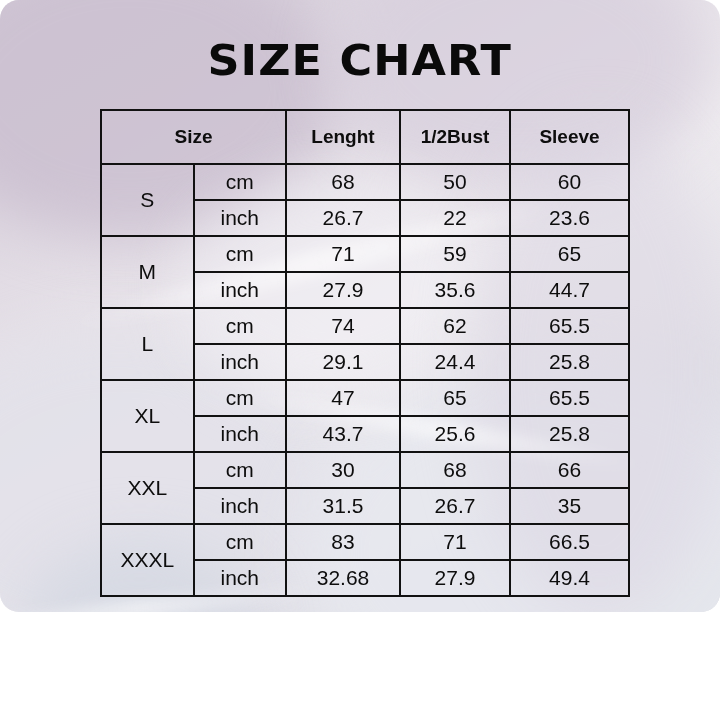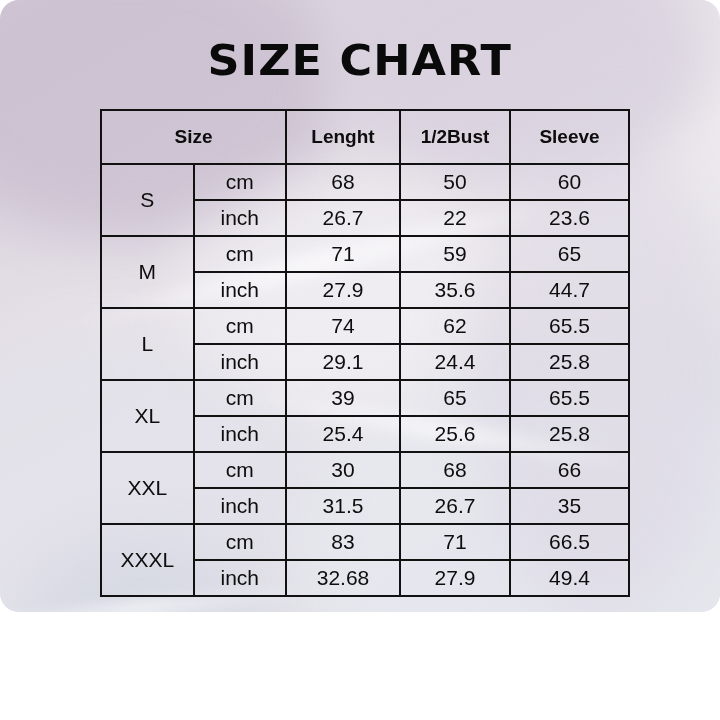--- a/index.html
+++ b/index.html
@@ -181,27 +181,27 @@
           <tr>
             <td class="unit-cell">inch</td>
             <td>29.1</td>
             <td>24.4</td>
             <td>25.8</td>
           </tr>
 
           <tr>
             <td class="size-cell" rowspan="2">XL</td>
             <td class="unit-cell">cm</td>
-            <td>39</td>
+            <td>47</td>
             <td>65</td>
             <td>65.5</td>
           </tr>
           <tr>
             <td class="unit-cell">inch</td>
-            <td>25.4</td>
+            <td>43.7</td>
             <td>25.6</td>
             <td>25.8</td>
           </tr>
 
           <tr>
             <td class="size-cell" rowspan="2">XXL</td>
             <td class="unit-cell">cm</td>
             <td>30</td>
             <td>68</td>
             <td>66</td>

